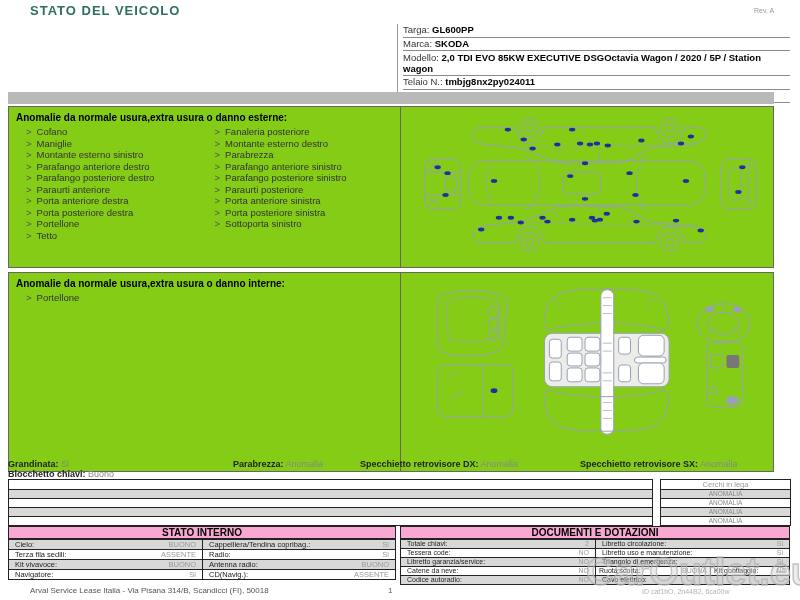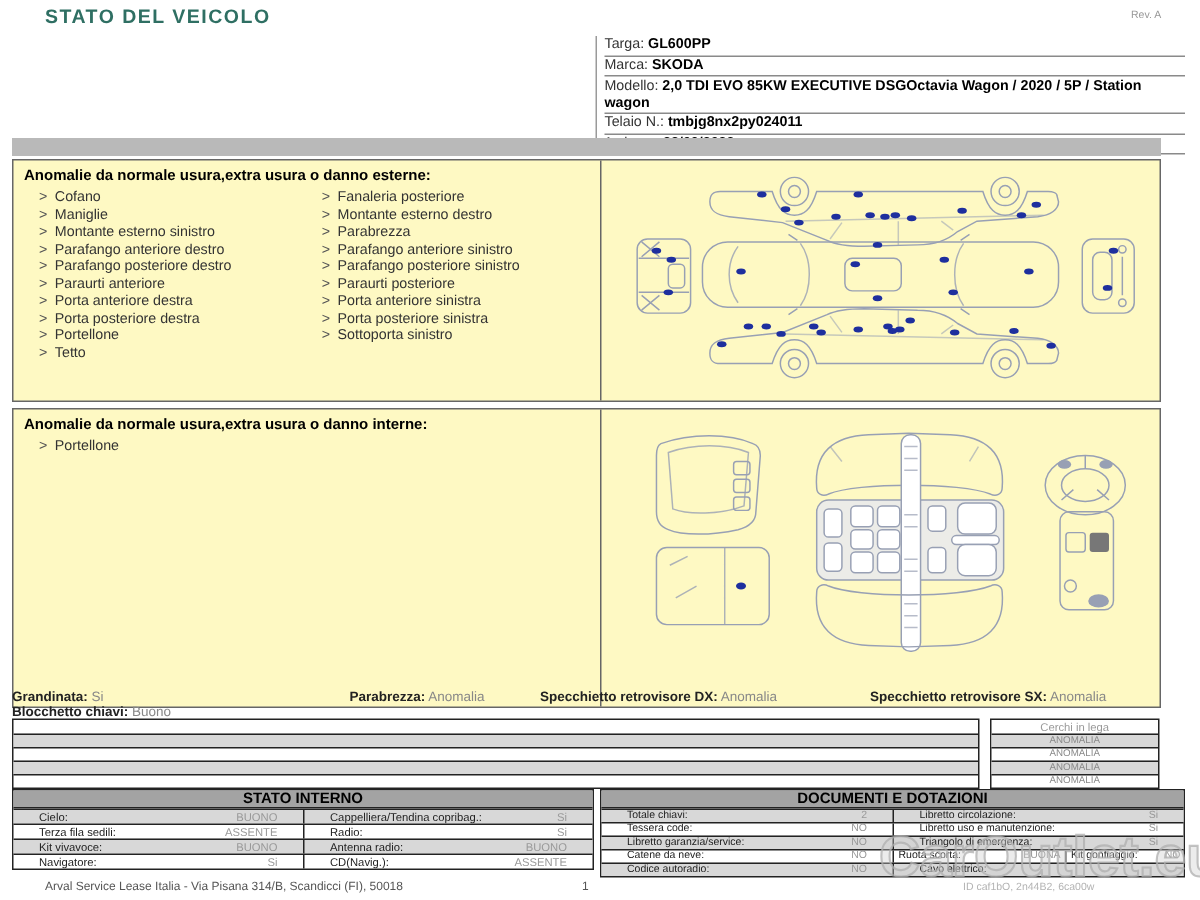--- a/index.html
+++ b/index.html
@@ -12,62 +12,62 @@
   
   .hf{top:24px;}
   .hf-left{left:30px;width:363px;}
   .hf-right{left:403px;width:387px;}
   .frow{border-bottom:1px solid #8a8a8a;font-size:9.5px;line-height:12.5px;min-height:12.5px;color:#333;white-space:nowrap;}
   .frow.wrap{white-space:normal;line-height:11px;padding:1px 0;}
   .fvalue{font-weight:bold;color:#000;}
   .vdiv{left:397px;top:24px;width:1px;height:68px;background:#9a9a9a;}
   .graybar{left:8px;top:92px;width:766px;height:12px;background:#b9b9b9;}
   
-  .panel{left:8px;width:766px;border:1px solid #666;display:flex;box-sizing:border-box;background:#fef9c3;}
+  .panel{left:8px;width:766px;border:1px solid #666;display:flex;box-sizing:border-box;background:#84cc16;}
   #ext-panel{top:106px;height:162px;}
   #int-panel{top:272px;height:200px;}
   .panel-text{width:392px;border-right:1px solid #666;padding:5px 7px;box-sizing:border-box;}
   .panel-heading{font-size:10px;font-weight:bold;color:#000;margin-bottom:3px;}
   .cols{display:flex;}
   .alist{list-style:none;margin:0;padding:0 0 0 10px;width:50%;}
   .alist li{font-size:9.5px;line-height:11.5px;color:#333;white-space:nowrap;}
   .mk{margin-right:5px;color:#555;}
   .panel-diagram{flex:1;position:relative;}
   .art{stroke:#98a0b4;fill:none;stroke-width:1;}
   .dot{fill:#1e2f9e;stroke:none;}
   
   .summary{left:8px;top:459px;width:782px;}
   .s-line{position:relative;height:10px;font-size:9px;}
   .s-item{position:absolute;white-space:nowrap;}
   .s-label{font-weight:bold;color:#222;}
   .s-value{color:#888;}
   
   .tbl{border:1px solid #222;box-sizing:border-box;background:#fff;}
   #tyre-table{left:8px;top:479px;width:645px;}
-  #rim-table{left:660px;top:479px;width:113px;}
+  #rim-table{left:660px;top:479px;width:131px;}
   .t-head{display:grid;grid-template-columns:418px 125px 100px;height:9px;}
   .t-row{display:grid;grid-template-columns:150px 268px 125px 100px;height:8px;border-top:1px solid #222;}
   .t-row.alt{background:#d8d8d8;}
   .tc{border-left:1px solid #222;font-size:6.5px;line-height:8px;text-align:center;color:#8a8a8a;overflow:hidden;white-space:nowrap;margin-top:35px;}
   .tc:first-child{border-left:none;}
   .th{font-size:7.5px;line-height:9px;color:#999;}
   .tc.pos{font-weight:bold;color:#000;text-align:left;padding-left:3px;font-size:7px;}
   .r-head{height:9px;font-size:7.5px;line-height:9px;text-align:center;color:#999;}
   .r-row{height:8px;font-size:6.5px;line-height:8px;text-align:center;color:#8a8a8a;border-top:1px solid #222;}
   .r-row.alt{background:#d8d8d8;}
   
   #stato-table{left:8px;top:526px;width:388px;}
   #doc-table{left:400px;top:526px;width:390px;}
-  .bt-head{background:#a3a3a3;font-weight:bold;text-align:center;font-size:10px;line-height:11px;height:11px;color:#000;border-bottom:1px solid #222;}
+  .bt-head{background:#f9a8d4;font-weight:bold;text-align:center;font-size:10px;line-height:11px;height:11px;color:#000;border-bottom:1px solid #222;}
   .b-row{display:grid;border-top:1px solid #222;}
   .b-row:first-of-type{border-top:none;}
   .b-row.alt{background:#d8d8d8;}
   #stato-table .b-row{grid-template-columns:193px 193px;height:9px;font-size:7.5px;line-height:9px;}
   #doc-table .b-row{grid-template-columns:194px 194px;height:8px;font-size:7px;line-height:8px;}
-  .b-cell{display:flex;justify-content:space-between;padding:0 17px;border-left:1px solid #222;overflow:hidden;white-space:nowrap;box-sizing:border-box;}
+  .b-cell{display:flex;justify-content:space-between;padding:0 6px;border-left:1px solid #222;overflow:hidden;white-space:nowrap;box-sizing:border-box;}
   .b-cell:first-child{border-left:none;}
   .b-cell.split{display:grid;grid-template-columns:114px 80px;padding:0;}
   .b-sub{display:flex;justify-content:space-between;padding:0 3px;box-sizing:border-box;overflow:hidden;}
   .b-sub + .b-sub{border-left:1px solid #222;}
   .b-label{color:#222;}
   .b-value{color:#999;margin-left:4px;}
   
   .footer-company{left:30px;top:586px;font-size:8px;color:#555;}
   .footer-page{left:388px;top:586px;font-size:8px;color:#555;}
   .watermark{left:586px;top:551px;font-size:38px;font-weight:bold;white-space:nowrap;

